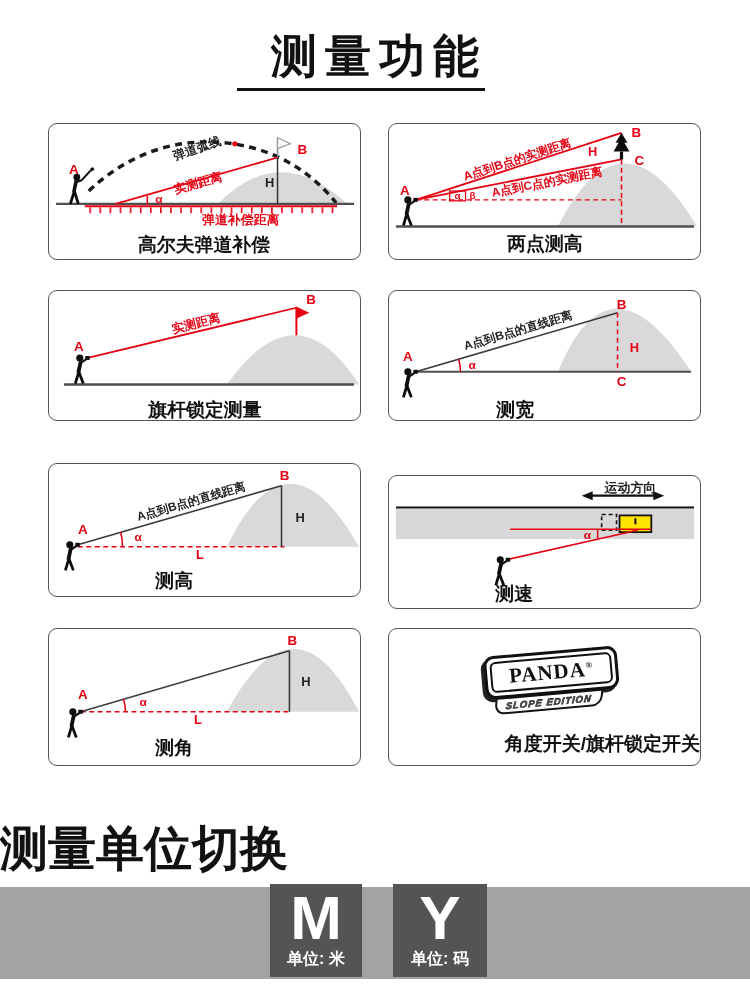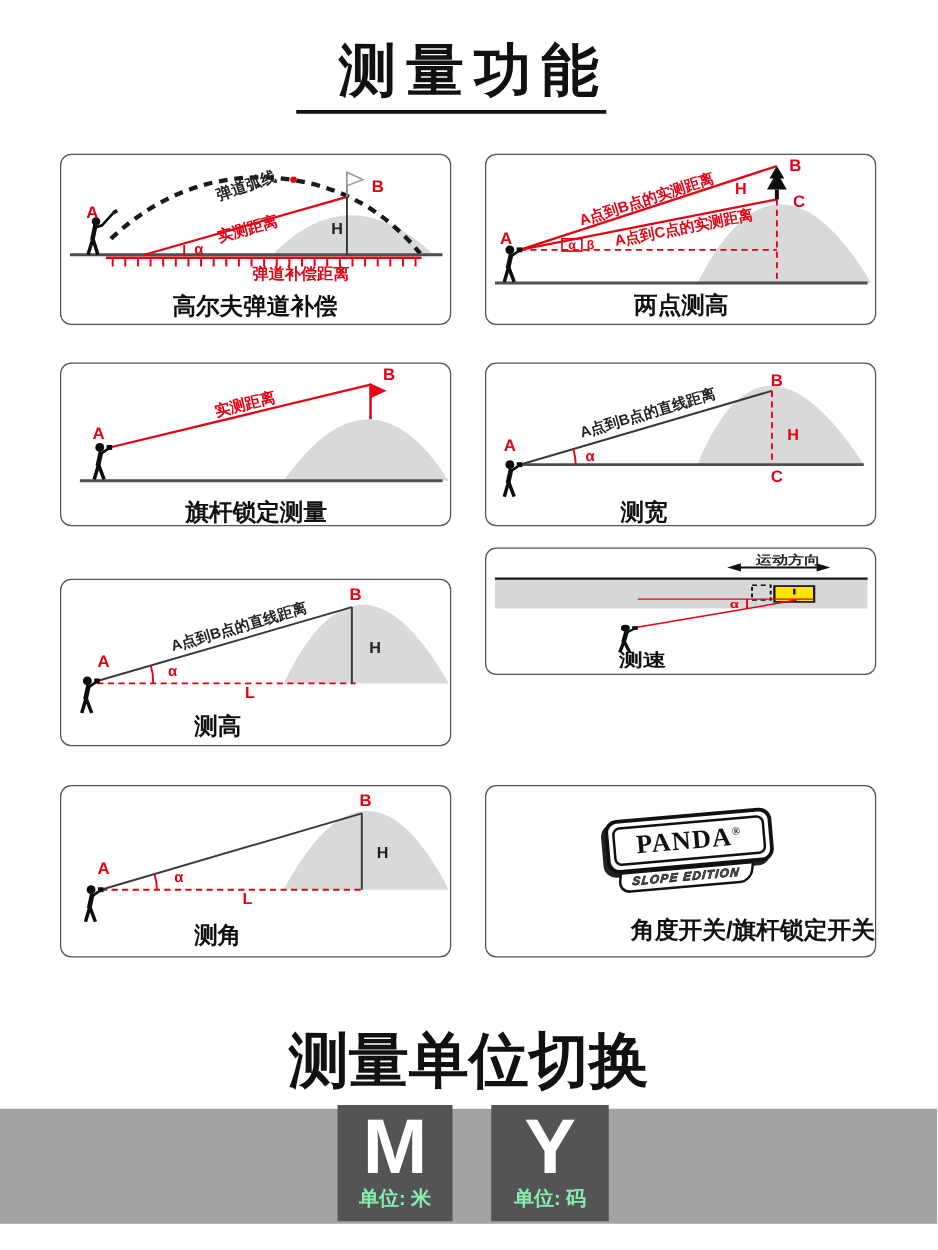--- a/index.html
+++ b/index.html
@@ -3,26 +3,26 @@
 <meta charset="utf-8">
 <style>
   html,body{margin:0;padding:0;background:#fff;}
   body{font-family:"Liberation Sans","DejaVu Sans",sans-serif;}
   .page{position:relative;width:750px;height:1000px;background:#fff;overflow:hidden;}
   .main-title{position:absolute;top:26px;left:0;width:750px;text-align:center;
     font-size:46px;font-weight:bold;color:#111;letter-spacing:8px;padding-left:8px;box-sizing:border-box;}
   .title-underline{position:absolute;left:237px;top:88px;width:248px;height:3px;background:#111;}
   .panel{position:absolute;border:1.5px solid #555;border-radius:9px;background:#fff;box-sizing:border-box;}
   .panel svg{position:absolute;left:0;top:0;width:100%;height:100%;}
-  .unit-title{position:absolute;top:817px;left:0;width:750px;text-align:center;
+  .unit-title{position:absolute;top:817px;left:0;width:750px;text-align:left;
     font-size:48px;font-weight:bold;color:#111;}
   .band{position:absolute;left:0;top:887px;width:750px;height:92px;background:#a3a3a3;}
   .tile{position:absolute;top:884px;height:93px;background:#545456;}
   .tile-key{display:block;text-align:center;color:#fff;font-size:62px;font-weight:bold;line-height:64px;margin-top:2px;}
-  .tile-label{position:absolute;bottom:7px;left:0;width:100%;text-align:center;color:#86efac;font-size:16px;font-weight:bold;}
+  .tile-label{position:absolute;bottom:7px;left:0;width:100%;text-align:center;color:#ffffff;font-size:16px;font-weight:bold;}
   .badge{position:absolute;left:96px;top:22px;transform:rotate(-5deg);}
   .badge-top{width:122px;border:3px solid #111;border-radius:10px;background:#fff;padding:3px;box-shadow:-3px 3px 0 #222;}
   .badge-inner{border:2px solid #111;border-radius:6px;text-align:center;padding:1px 2px;
     font-family:"Liberation Serif","DejaVu Serif",serif;font-weight:bold;font-size:21px;color:#111;letter-spacing:1px;}
   .badge-inner sup{font-size:9px;}
   .badge-side{width:104px;margin:-1px 0 0 8px;border:2.5px solid #111;border-radius:2px 2px 10px 10px;background:#fff;
     transform:skewX(-10deg);text-align:center;font-style:italic;font-weight:bold;font-size:9.5px;color:#555;
     -webkit-text-stroke:0.6px #222;letter-spacing:1px;padding:1px 0;}
   .panel8-caption{position:absolute;left:0;bottom:8px;width:100%;text-align:right;font-size:19px;font-weight:bold;color:#111;}
   text{font-family:"Liberation Sans","DejaVu Sans",sans-serif;}
@@ -164,21 +164,21 @@
       <text class="lbl-red" x="86" y="78" font-size="12">α</text>
       <text class="lbl-dark" x="143" y="42" font-size="12" text-anchor="middle" transform="rotate(-16.3 143 38)">A点到B点的直线距离</text>
       <text class="lbl-red" x="34" y="71" font-size="13.5" text-anchor="middle">A</text>
       <text class="lbl-red" x="237" y="16" font-size="13.5" text-anchor="middle">B</text>
       <text class="lbl-dark" x="248" y="59" font-size="13">H</text>
       <text class="lbl-red" x="152" y="96" font-size="13" text-anchor="middle">L</text>
       <text class="cap" x="126" y="125" text-anchor="middle">测高</text>
     </svg>
   </div>
 
-  <div class="panel" style="left:388px;top:438px;width:313px;height:102px">
+  <div class="panel" style="left:388px;top:475px;width:313px;height:134px">
     <svg viewBox="0 0 313 134" preserveAspectRatio="none">
       <rect x="7" y="33.5" width="300" height="30.5" fill="#d8d8d8"></rect>
       <line x1="7" y1="32" x2="307" y2="32" stroke="#111" stroke-width="2.2"></line>
       <line x1="204" y1="20" x2="267" y2="20" stroke="#111" stroke-width="2.2"></line>
       <polygon points="194,20 205,15.5 205,24.5" fill="#111"></polygon>
       <polygon points="277,20 266,15.5 266,24.5" fill="#111"></polygon>
       <rect x="214" y="39" width="15" height="16" fill="none" stroke="#111" stroke-width="1.6" stroke-dasharray="4 3"></rect>
       <rect x="232" y="40" width="32" height="17" fill="#ffe400" stroke="#111" stroke-width="1.8"></rect>
       <line x1="248" y1="43" x2="248" y2="49" stroke="#111" stroke-width="2"></line>
       <line x1="122" y1="54" x2="264" y2="54" stroke="#e60012" stroke-width="1.6"></line>

